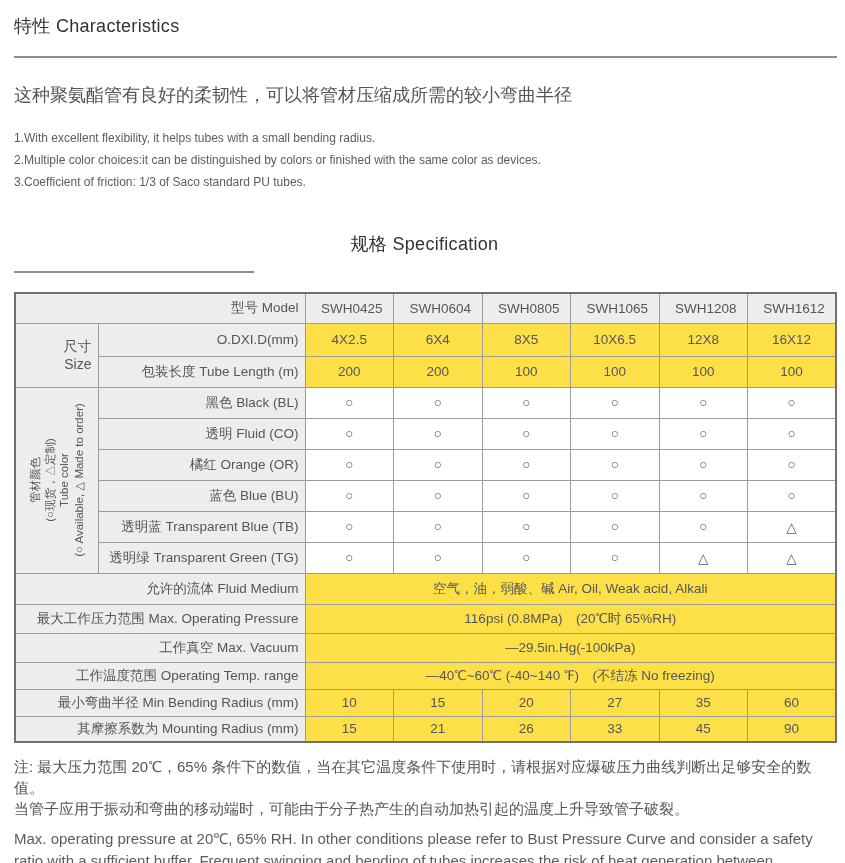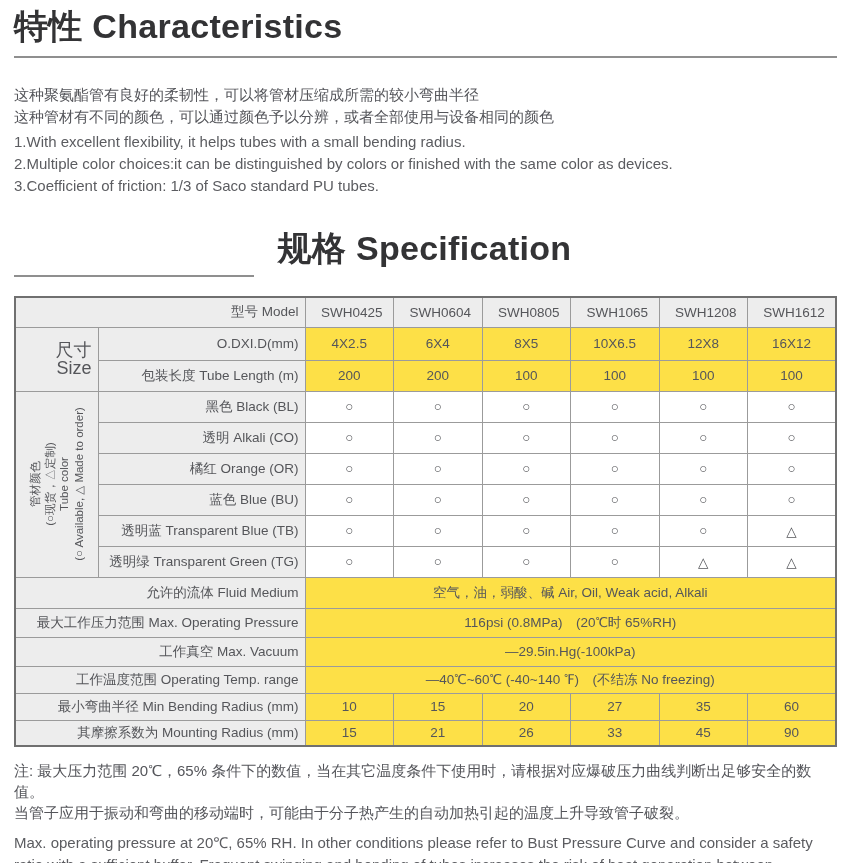--- a/index.html
+++ b/index.html
@@ -14,48 +14,48 @@
   html,body{margin:0;padding:0;}
   body{
     width:845px;height:863px;background:#ffffff;
     font-family:"Liberation Sans", sans-serif;
     color:var(--text);
     overflow:hidden;
   }
   .page{padding:12px 10px 0 14px;}
 
   .sec-title{
-    margin:0;font-size:34px;line-height:28px;font-weight:700;
+    margin:0;font-size:18px;line-height:28px;font-weight:400;
     color:var(--title);letter-spacing:0.3px;
   }
   .rule{border:none;border-top:2px solid var(--rule);margin:16px 0 0 0;}
   .rule-full{width:823px;}
   .rule-short{width:240px;margin-top:13px;}
 
-  .cn-par{margin-top:26px;font-size:15px;line-height:22px;color:#54555a;}
-  .en-par{margin-top:3px;font-size:15px;line-height:22px;color:#5b5c60;}
+  .cn-par{margin-top:26px;font-size:18px;line-height:22px;color:#54555a;}
+  .en-par{margin-top:21px;font-size:12px;line-height:22px;color:#5b5c60;}
   .sec2-title{margin-top:37px;text-align:center;}
 
   table.spec{
     margin-top:19px;border-collapse:collapse;table-layout:fixed;
     width:821px;border:2px solid var(--b-out);
   }
   table.spec td{
     border:1px solid var(--b-in);
     font-size:13.5px;color:var(--text);
     padding:2px 6px;overflow:hidden;
   }
   table.spec tr{height:30px;}
   tr.hdr{height:28px;}
   td.lab{background:var(--lab-bg);text-align:right;padding-left:8px;}
   td.lab.c{text-align:center;padding-left:11px;}
   td.val{background:#fde047;text-align:center;}
   td.mark{background:#fff;text-align:center;font-size:14px;color:#67686c;}
   td.grp{vertical-align:middle;}
-  td.grp .grp-line{font-size:18px;line-height:18px;}
+  td.grp .grp-line{font-size:14px;line-height:18px;}
   td.vcell{position:relative;background:var(--lab-bg);padding:0;}
   td.vcell .vtext{
     position:absolute;top:50%;left:50%;
     transform:translate(-50%,-50%) rotate(-90deg);
     width:182px;text-align:center;
   }
   td.vcell .vtext div{font-size:11.5px;line-height:14.5px;white-space:nowrap;}
 
   .notes{margin-top:13px;}
   .note-cn{font-size:15px;line-height:21px;color:#54555a;}
@@ -64,21 +64,20 @@
 </head>
 <body>
 
 <div class="page">
 
   <h1 class="sec-title">特性 Characteristics</h1>
   <hr class="rule rule-full">
 
   <div class="cn-par">
     <div>这种聚氨酯管有良好的柔韧性，可以将管材压缩成所需的较小弯曲半径</div>
-    <div>这种管材有不同的颜色，可以通过颜色予以分辨，或者全部使用与设备相同的颜色</div>
   </div>
 
   <div class="en-par">
     <div>1.With excellent flexibility, it helps tubes with a small bending radius.</div>
     <div>2.Multiple color choices:it can be distinguished by colors or finished with the same color as devices.</div>
     <div>3.Coefficient of friction: 1/3 of Saco standard PU tubes.</div>
   </div>
 
   <h1 class="sec-title sec2-title">规格 Specification</h1>
   <hr class="rule rule-short">
@@ -142,21 +141,21 @@
       <td class="lab">黑色 Black (BL)</td>
       <td class="mark">○</td>
       <td class="mark">○</td>
       <td class="mark">○</td>
       <td class="mark">○</td>
       <td class="mark">○</td>
       <td class="mark">○</td>
     </tr>
 
     <tr style="height:31px">
-      <td class="lab">透明 Alkali (CO)</td>
+      <td class="lab">透明 Fluid (CO)</td>
       <td class="mark">○</td>
       <td class="mark">○</td>
       <td class="mark">○</td>
       <td class="mark">○</td>
       <td class="mark">○</td>
       <td class="mark">○</td>
     </tr>
 
     <tr style="height:31px">
       <td class="lab">橘红 Orange (OR)</td>

